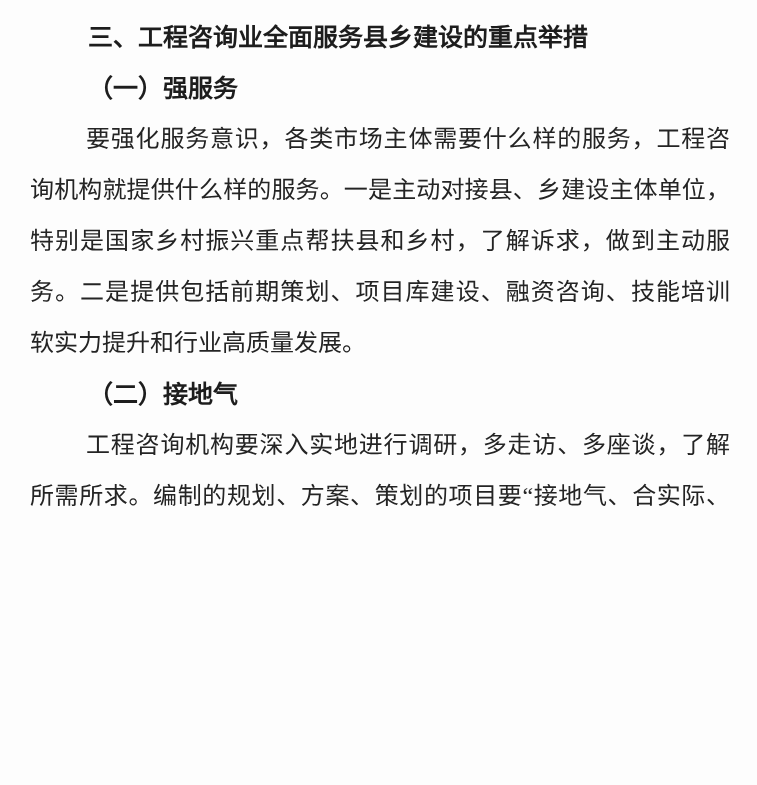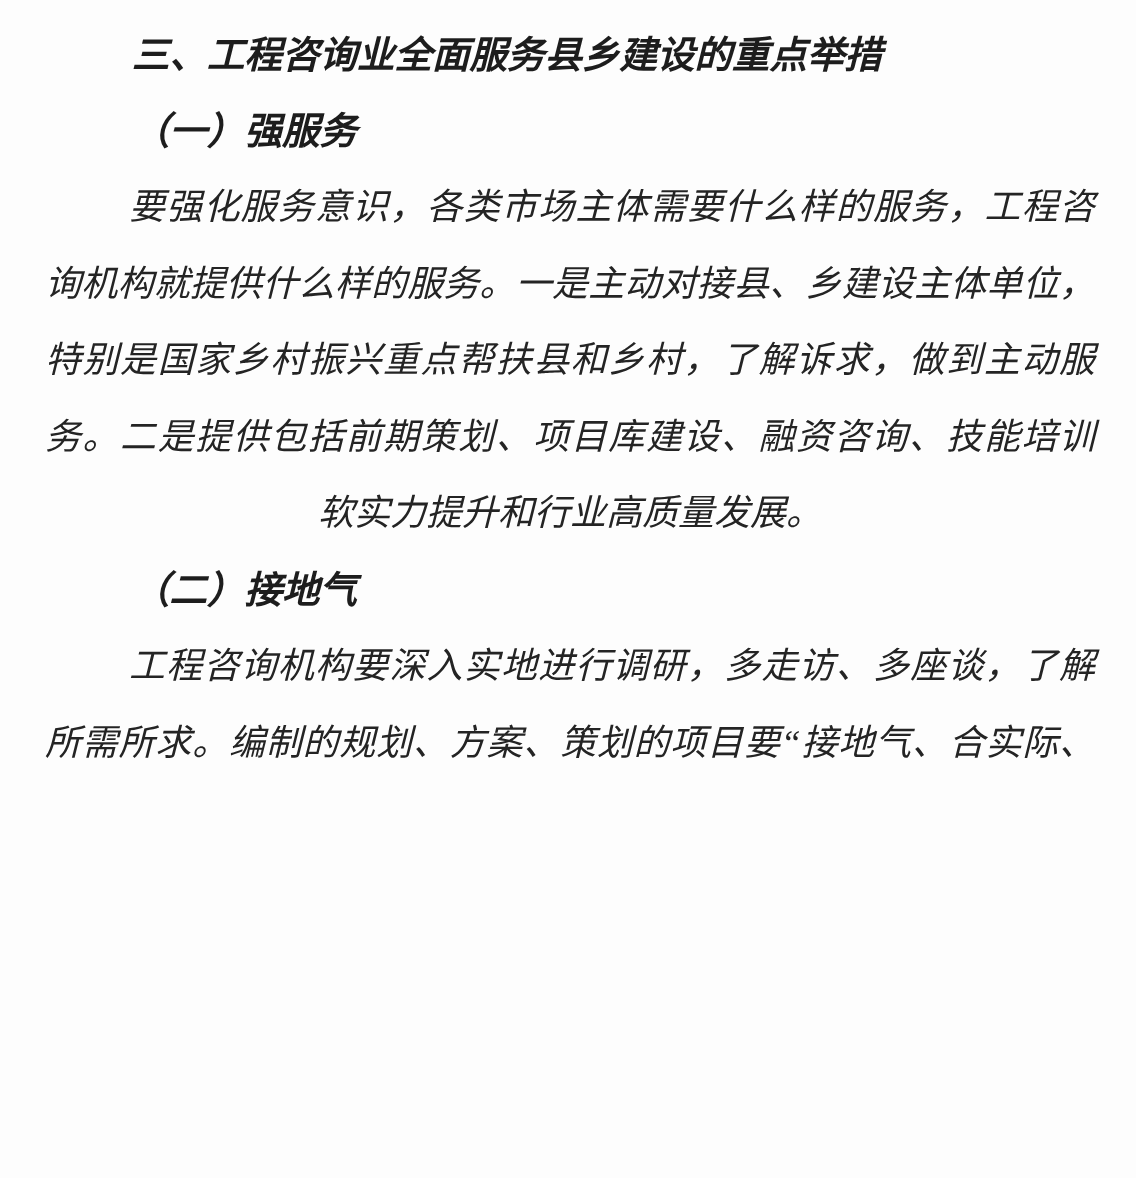--- a/index.html
+++ b/index.html
@@ -19,39 +19,38 @@
     padding: 12px 27px 0 30px;
     background: #fdfdfd;
     color: #242424;
   }
   .line {
     height: 51px;
     line-height: 51px;
     font-size: 24px;
     white-space: nowrap;
     font-family: "Liberation Serif", "DejaVu Serif", serif;
-    font-style: italic;
   }
   .heading {
     font-family: "Liberation Sans", "DejaVu Sans", sans-serif;
     font-weight: 700;
     color: #1d1d1d;
     text-indent: 58px;
     font-size: 25px;
   }
   .first {
     text-indent: 56px;
   }
   .fill {
     text-align: justify;
     text-align-last: justify;
     text-justify: inter-character;
   }
   .last {
-    text-align: center;
+    text-align: left;
   }
 </style>
 </head>
 <body>
 
 <div class="page" style="background: rgb(253, 253, 253); color: rgb(36, 36, 36);">
 
   <div class="line heading">三、工程咨询业全面服务县乡建设的重点举措</div>
 
   <div class="line heading">（一）强服务</div>

